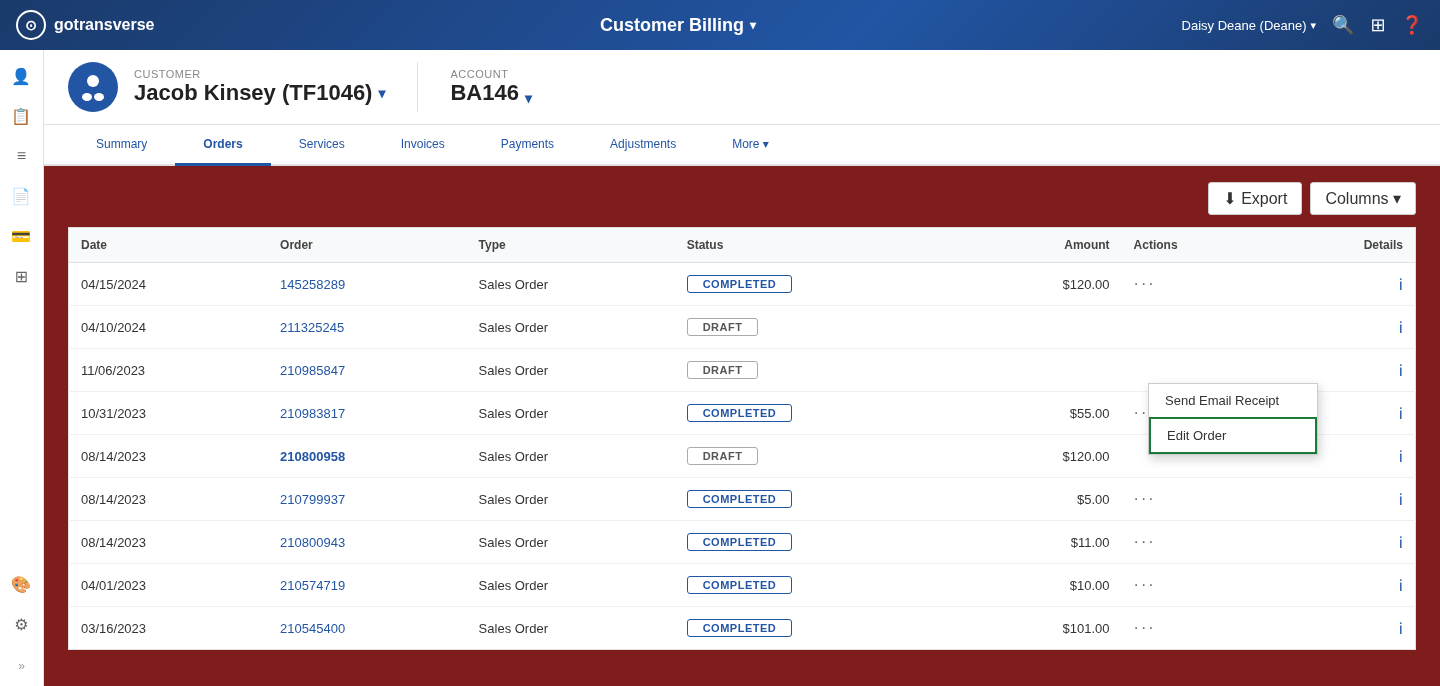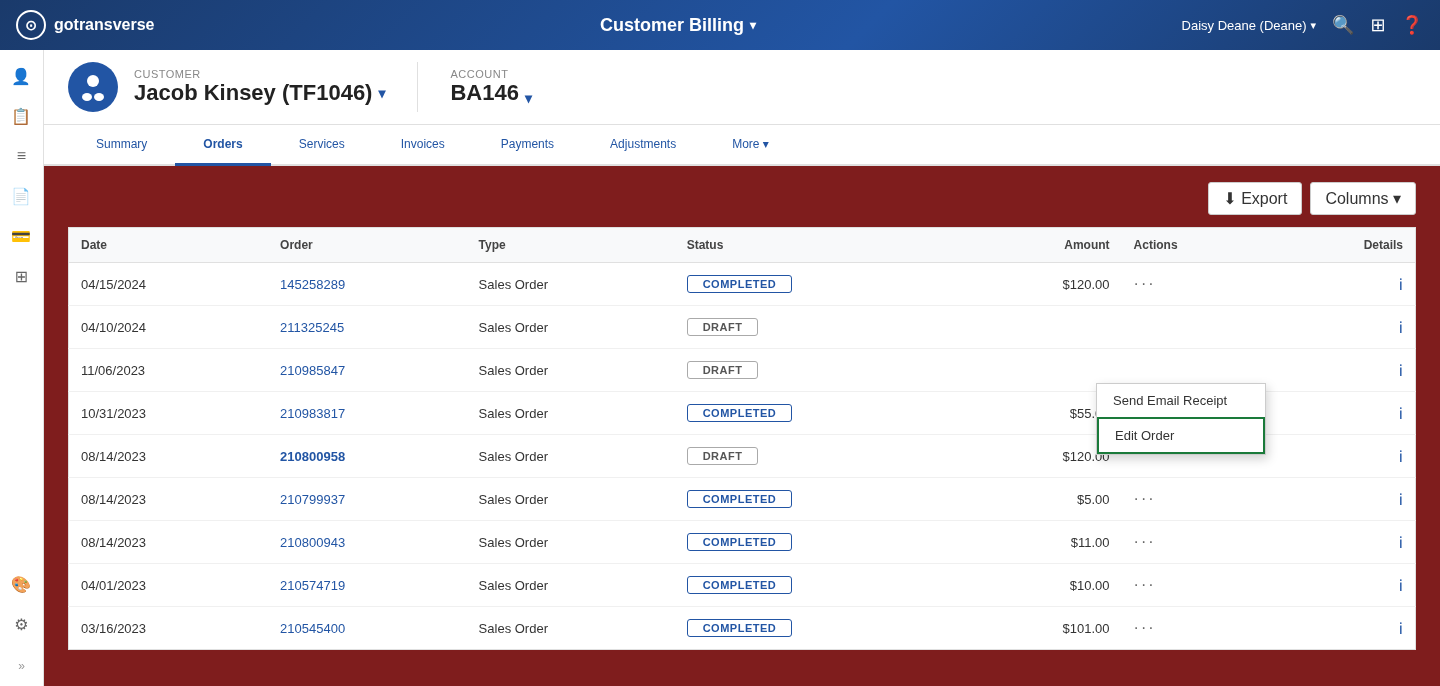--- a/index.html
+++ b/index.html
@@ -282,21 +282,21 @@
 
     
     .table-wrapper {
       position: relative;
     }
 
     
     .floating-menu {
       position: absolute;
       top: 156px;
-      left: 1028px;
+      left: 1080px;
       background: white;
       border: 1px solid #ccc;
       box-shadow: 2px 4px 10px rgba(0,0,0,0.18);
       z-index: 200;
       min-width: 170px;
     }
     .floating-menu-item {
       padding: 9px 16px;
       font-size: 13px;
       color: #333;

